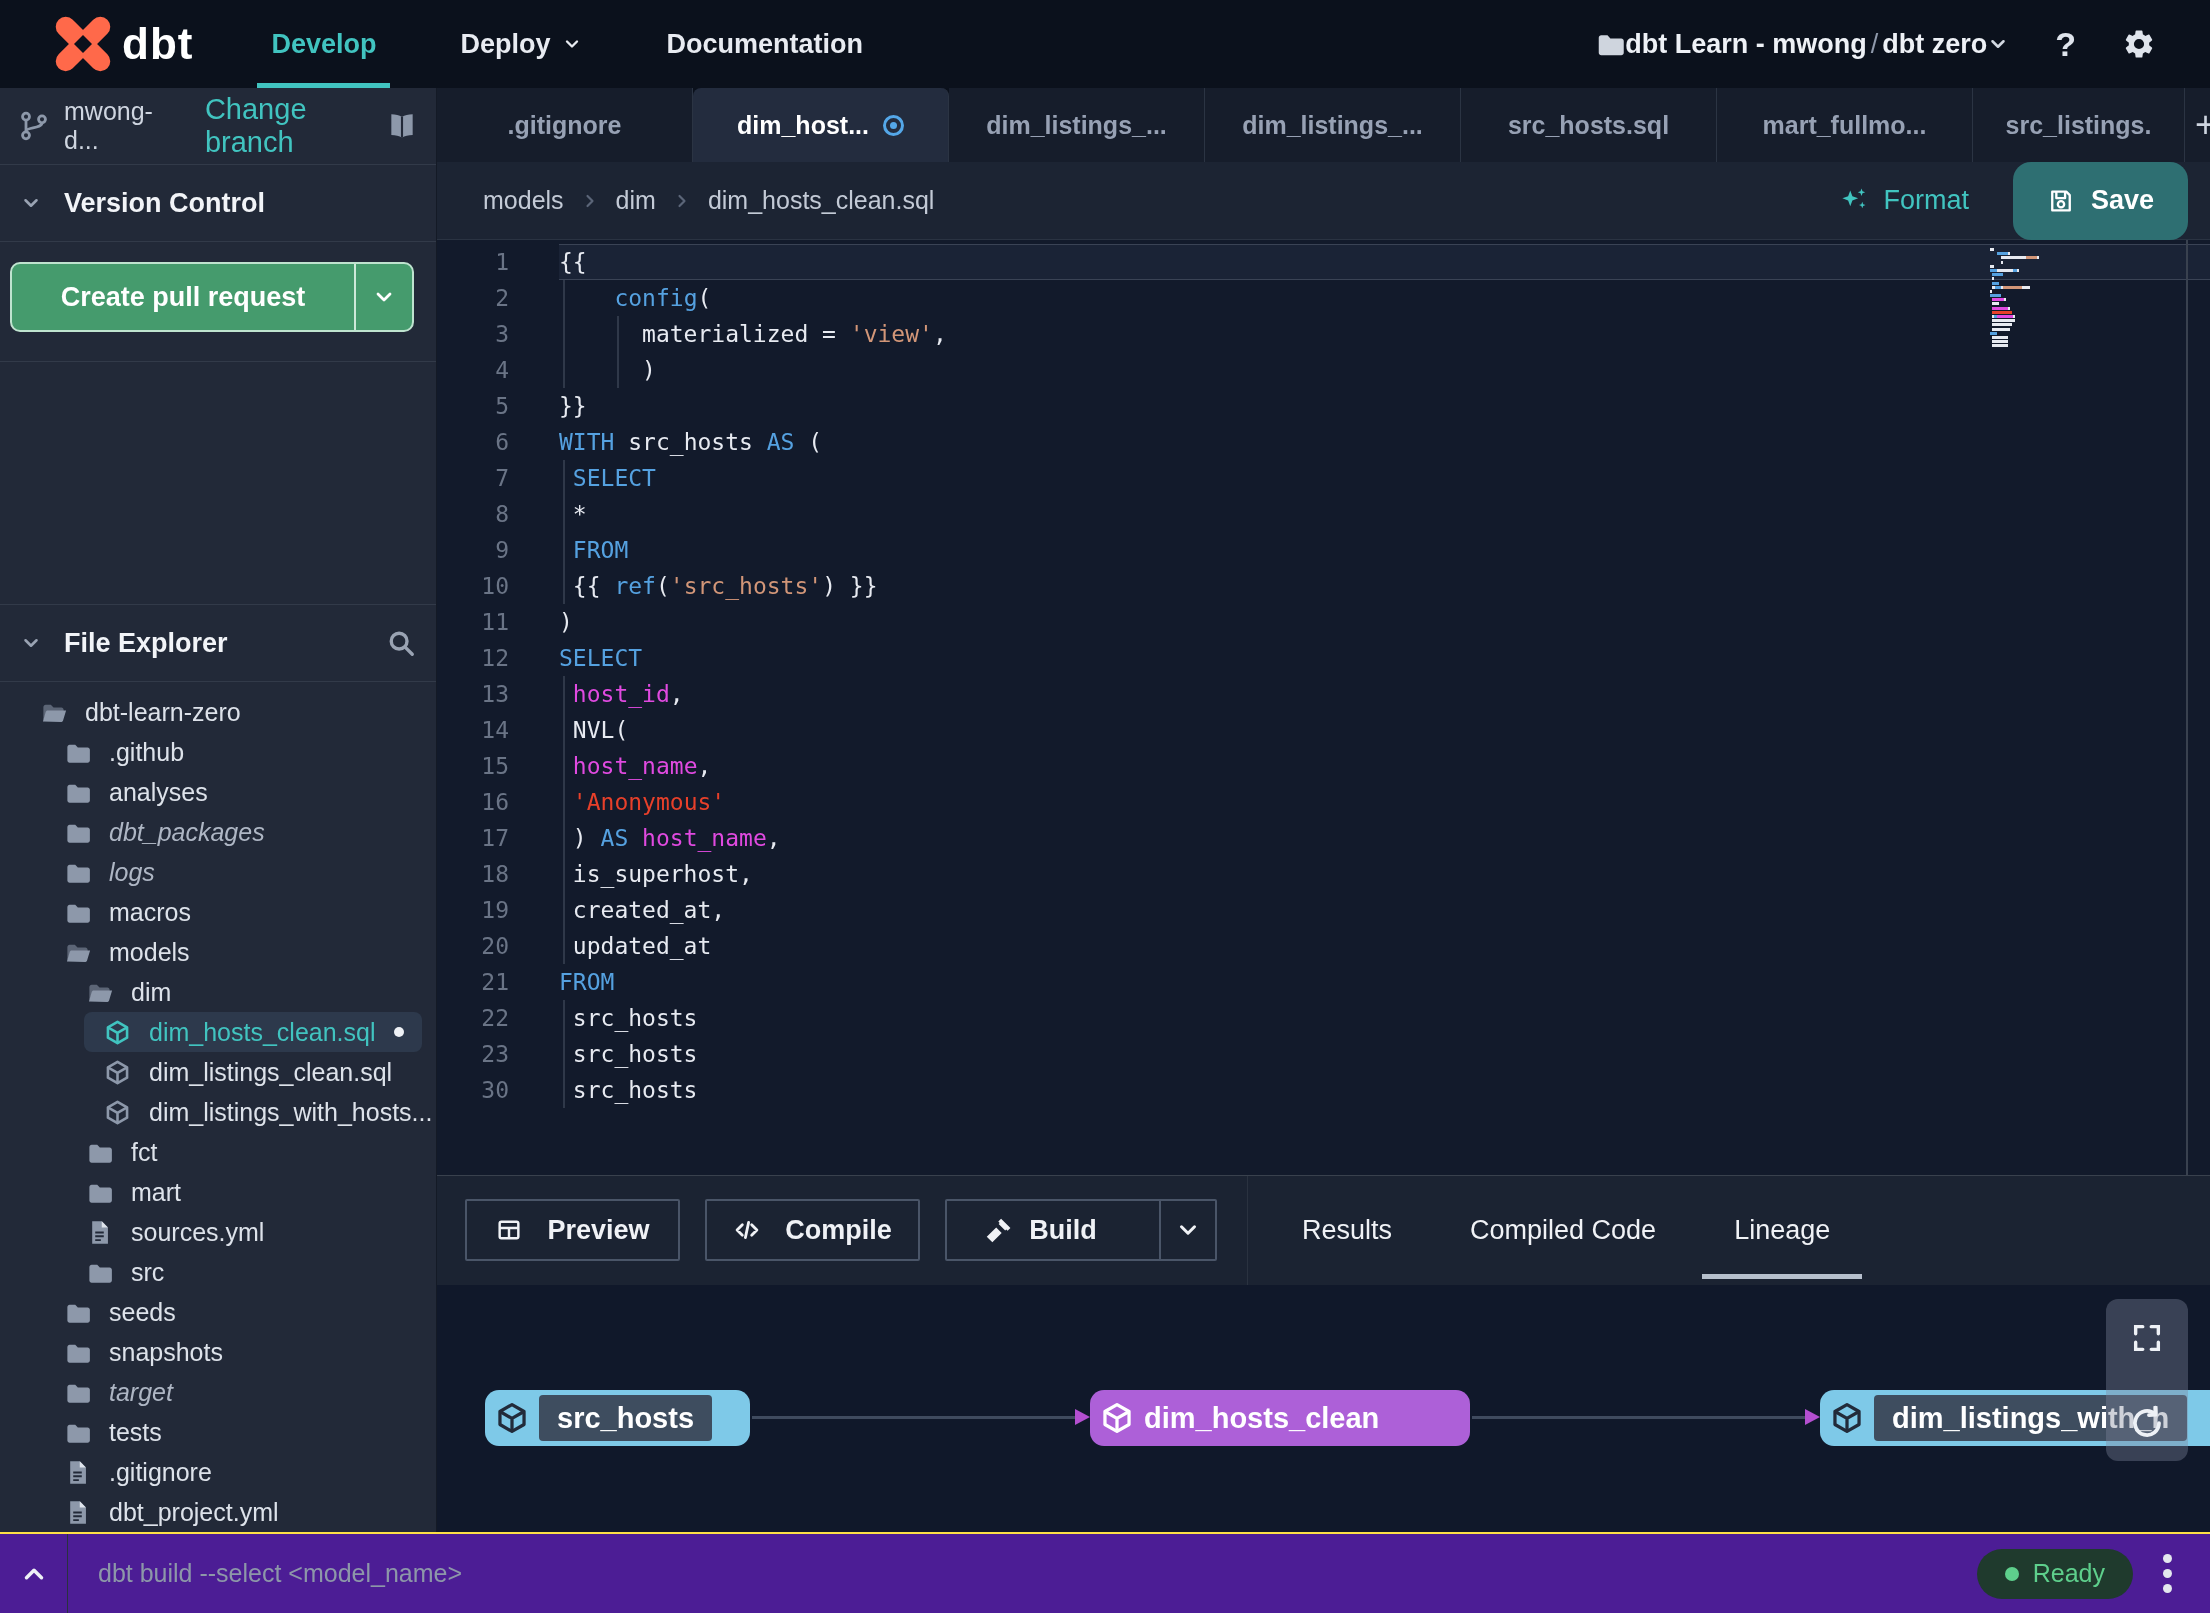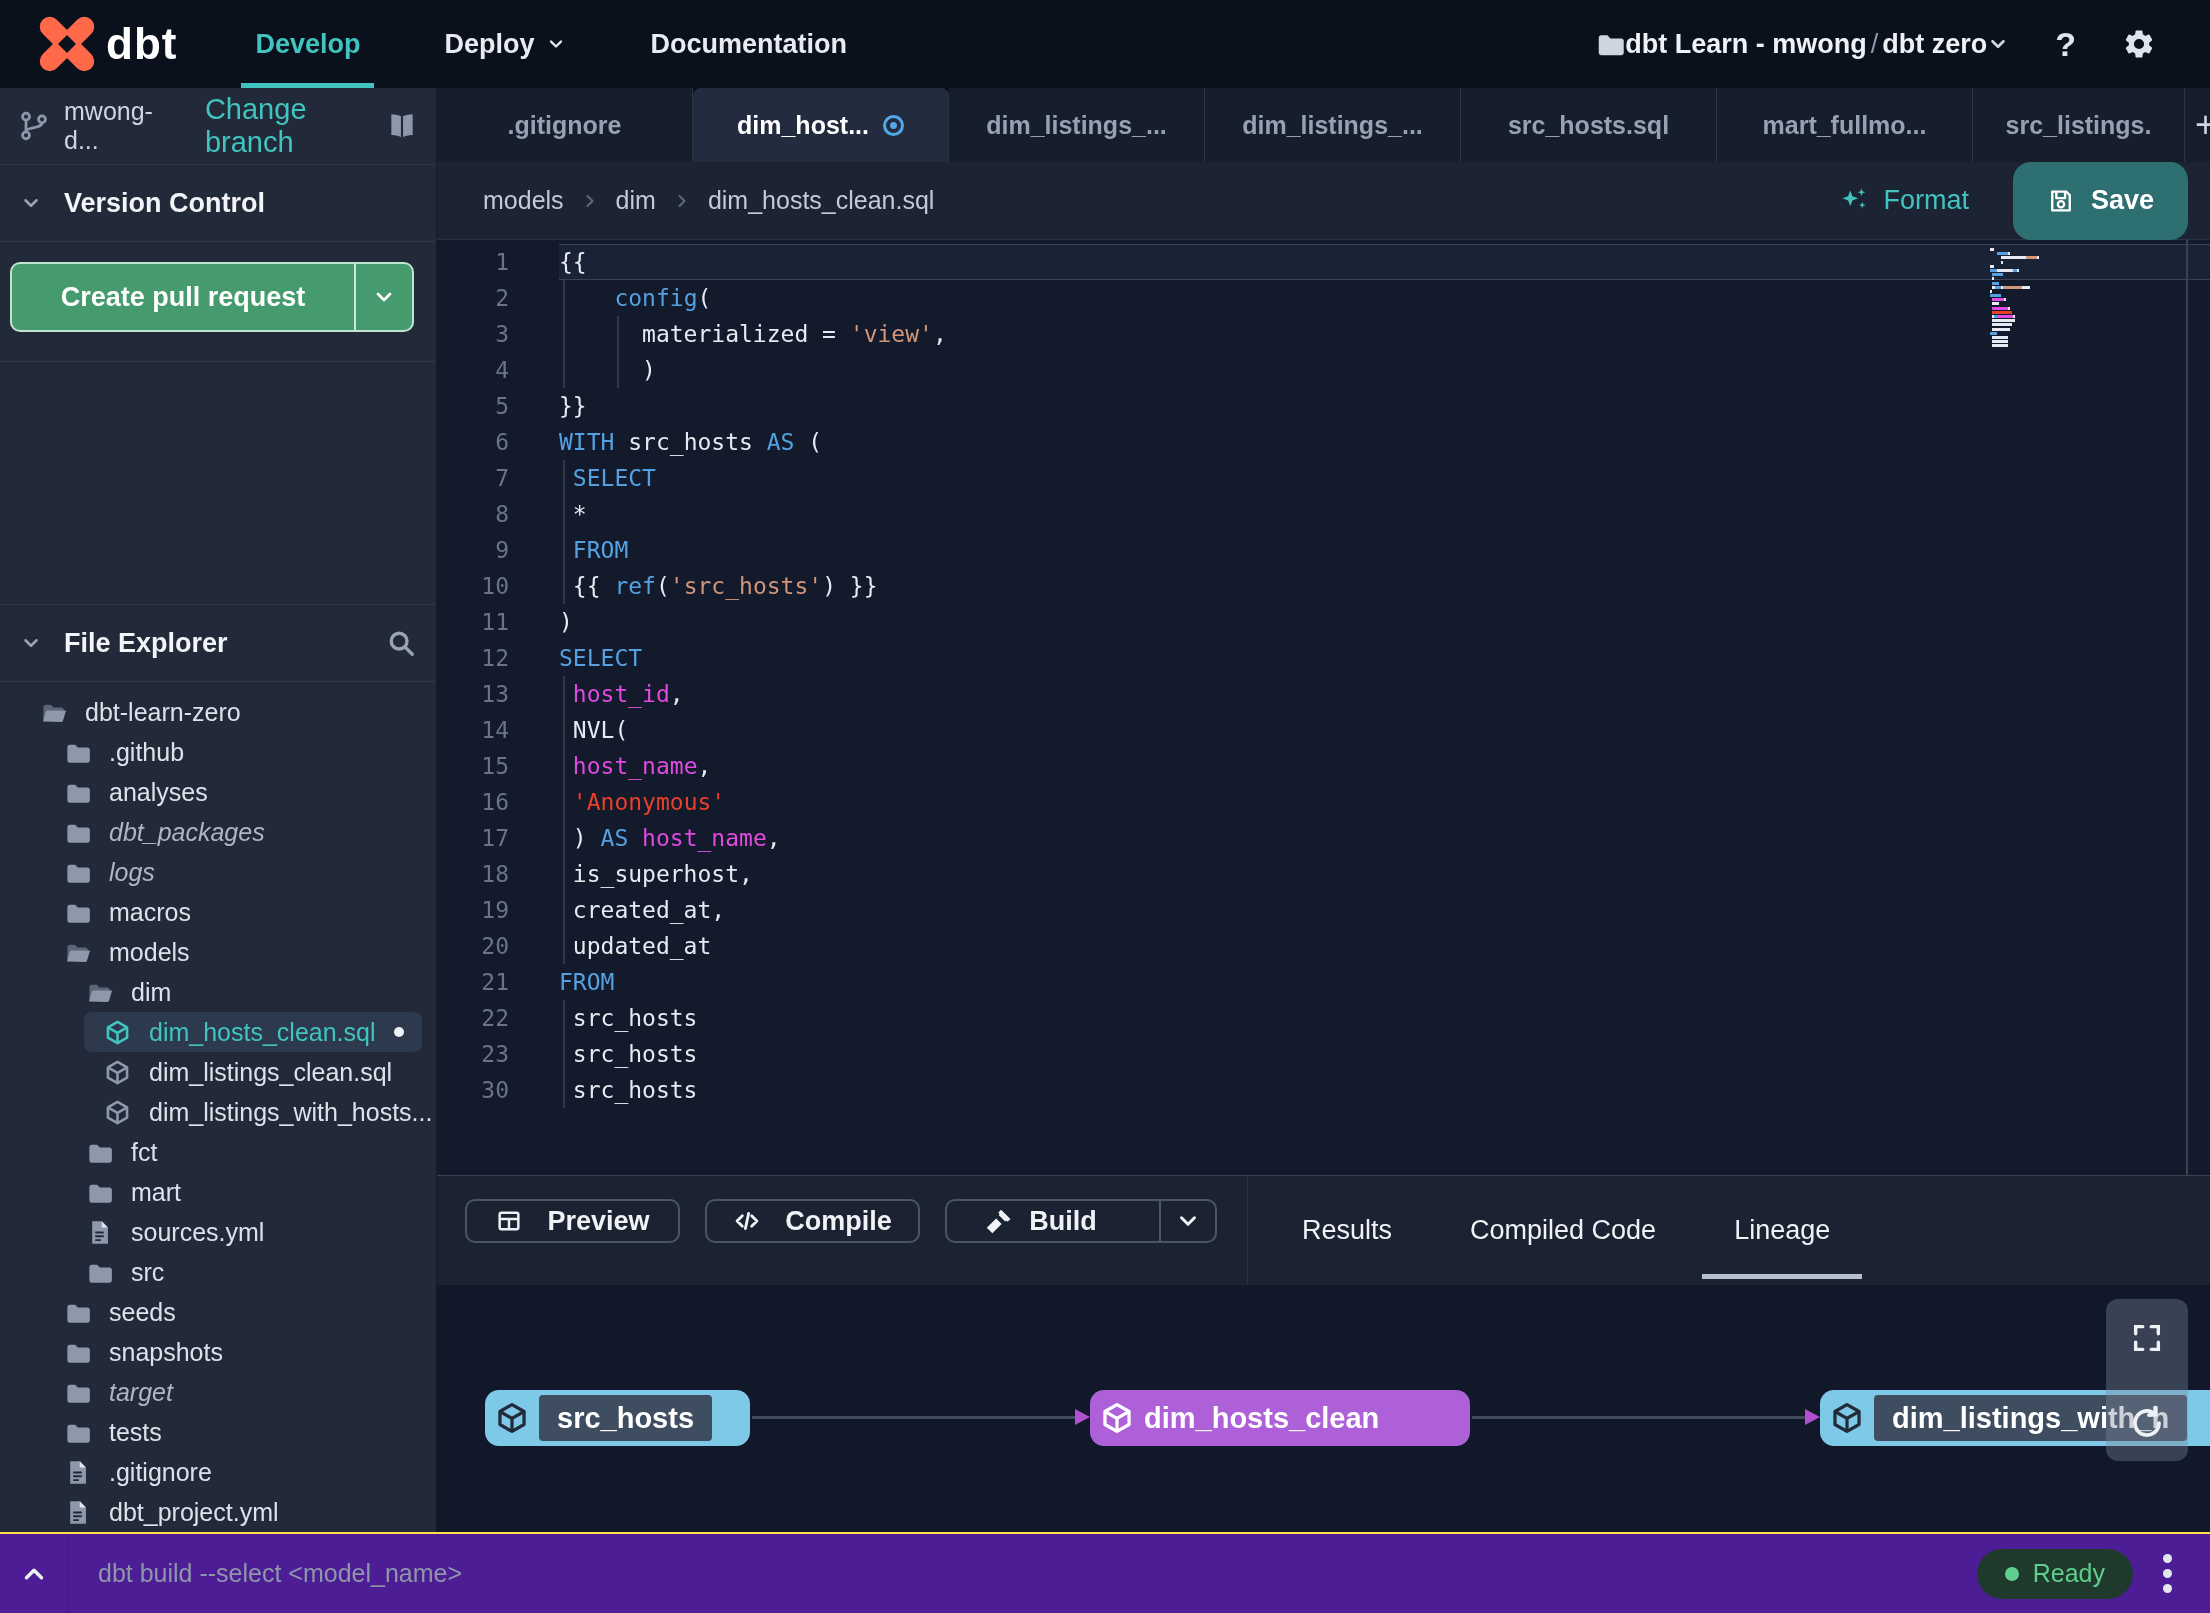--- a/index.html
+++ b/index.html
@@ -2,21 +2,21 @@
 <html style="--accent-teal: #41c4c0; --pr-green: #459b6d; --save-teal: #2e6f72; --node-blue: #7ec9e8; --node-purple: #ad60d8; --kw-blue: #55a1e0; --str-salmon: #d29678; --str-red: #e8402a; --ident-magenta: #e04ae0; --ready-green: #5ecf8c; --tab-dot-blue: #54a7e8; --arrow-purple: #b44fd0; --logo-orange: #ff694a;"><head>
 <meta charset="utf-8">
 <style>
   * { margin:0; padding:0; box-sizing:border-box; }
   html,body { background:#0b111c; }
   body { font-family:"Liberation Sans", sans-serif; }
   .app { position:relative; width:2210px; height:1613px; overflow:hidden; background:#0b111c; color:#e8ebf1; }
 
   
   .topnav { position:absolute; left:0; top:0; width:2210px; height:88px; background:#0b111c; display:flex; align-items:center; }
-  .logo { display:flex; align-items:center; gap:10px; padding-left:38px; }
+  .logo { display:flex; align-items:center; gap:10px; padding-left:38px;margin-left:16px; }
   .logo-text { font-size:44px; font-weight:800; color:#ffffff; letter-spacing:1px; }
   .nav-items { display:flex; align-items:stretch; height:100%; margin-left:78px; gap:84px; }
   .nav-item { display:flex; align-items:center; font-size:27px; font-weight:600; color:#e8ebf1; position:relative; cursor:pointer; gap:12px; }
   .nav-item.active { color:var(--accent-teal); font-weight:700; }
   .nav-item.active::after { content:""; position:absolute; left:-14px; right:-14px; bottom:0; height:5px; background:var(--accent-teal); }
   .nav-right { margin-left:auto; display:flex; align-items:center; gap:46px; padding-right:54px; }
   .project-picker { display:flex; align-items:center; gap:0; font-size:27px; font-weight:700; color:#eef1f6; cursor:pointer; }
   .project-sep { color:#8f99ab; font-weight:400; margin:0 4px; }
   .help-q { font-size:34px; font-weight:800; color:#dfe4ec; cursor:pointer; }
 
@@ -73,21 +73,21 @@
   .w{color:#e7eaf1} .b{color:var(--kw-blue)} .s{color:var(--str-salmon)} .m{color:var(--ident-magenta)} .r{color:var(--str-red)}
   .guide { position:absolute; width:2px; background:#2f3849; }
   .minimap { position:absolute; top:8px; right:158px; width:62px; }
   .mm-line { height:3px; margin-bottom:1.2px; display:flex; }
   .mm-line span { height:3px; display:inline-block; }
   .scrollline { position:absolute; top:0; bottom:0; right:22px; width:2px; background:#39414f; }
 
   
   .bottom-toolbar { position:absolute; left:0; top:1087px; right:0; height:110px; background:#1b2332; border-top:1px solid #39414d; }
   .panel-btns { position:absolute; left:28px; top:23px; display:flex; gap:25px; }
-  .pbtn { display:flex; align-items:center; justify-content:center; gap:24px; height:44px; border:2px solid #4a5568; border-radius:10px; background:transparent; color:#f0f2f6; font-size:27px; font-weight:600; cursor:pointer; font-family:"Liberation Sans",sans-serif; }
+  .pbtn { display:flex; align-items:center; justify-content:center; gap:24px; height:62px; border:2px solid #4a5568; border-radius:2px; background:transparent; color:#f0f2f6; font-size:27px; font-weight:600; cursor:pointer; font-family:"Liberation Sans",sans-serif; }
   .pbtn .blabel { color:#f0f2f6; }
   .pbtn.w215 { width:215px; } .pbtn.split { width:272px; padding:0; }
   .pbtn .bmain { flex:1; display:flex; align-items:center; justify-content:center; gap:16px; }
   .pbtn .bcaret { width:56px; height:100%; border-left:2px solid #4a5568; display:flex; align-items:center; justify-content:center; }
   .tool-vdiv { position:absolute; left:810px; top:0; bottom:0; width:1px; background:#2a3240; }
   .panel-tabs { position:absolute; left:810px; top:0; bottom:0; display:flex; align-items:center; gap:78px; padding-left:55px; }
   .ptab { position:relative; font-size:27px; color:#f0f2f6; cursor:pointer; height:100%; display:flex; align-items:center; }
   .ptab.active::after { content:""; position:absolute; bottom:6px; left:50%; transform:translateX(-50%); width:160px; height:5px; background:#b6bfcc; }
 
   

